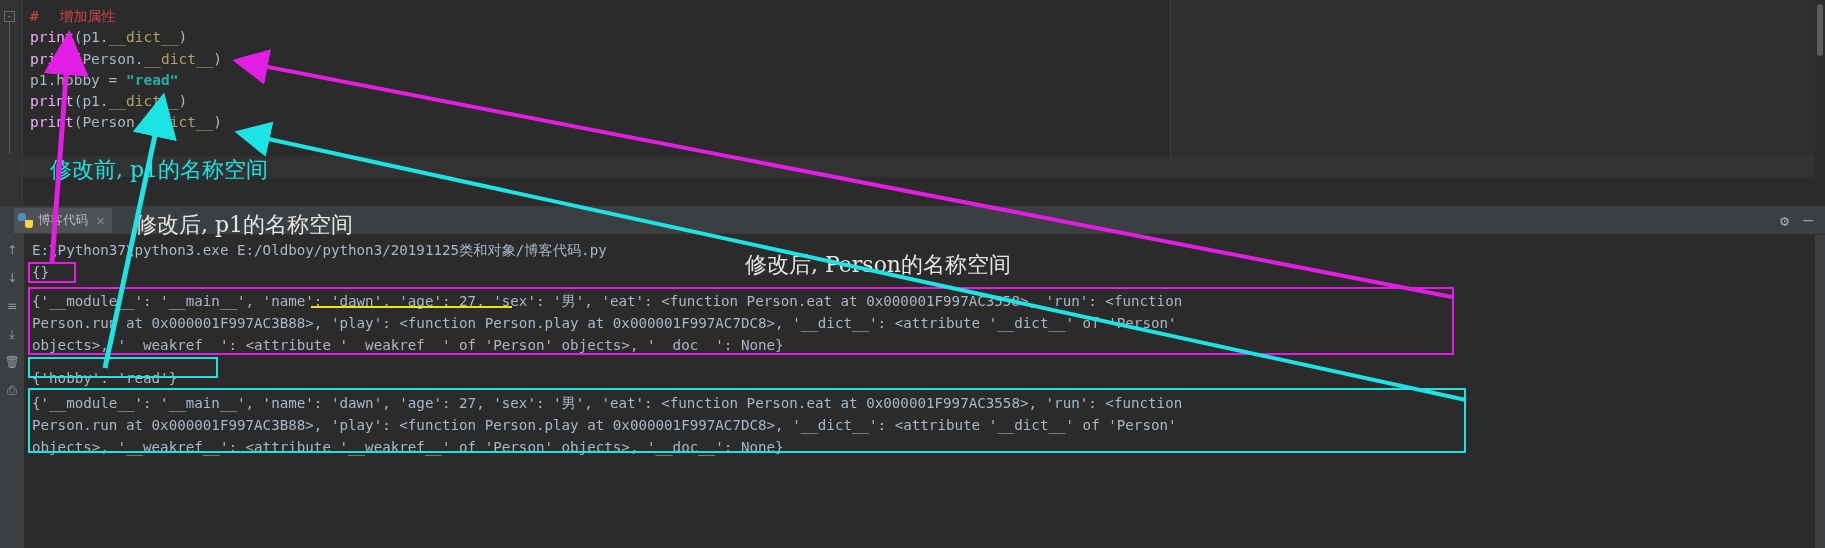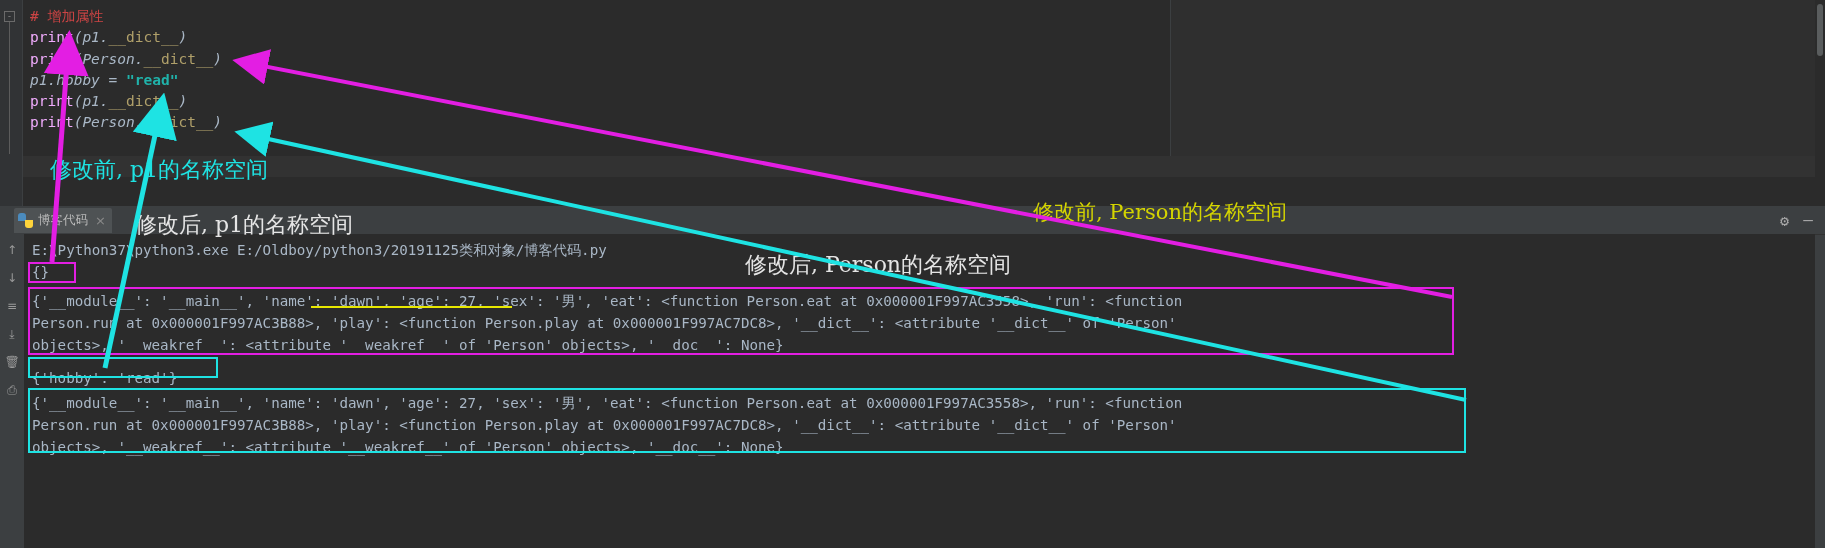--- a/index.html
+++ b/index.html
@@ -9,23 +9,23 @@
   
   .editor{position:absolute;left:0;top:0;width:1825px;height:206px;background:#2b2b2b;}
   .gutter{position:absolute;left:0;top:0;width:22px;height:206px;background:#313335;border-right:1px solid #3c3f41;}
   .fold{position:absolute;left:4px;top:11px;width:11px;height:11px;border:1px solid #6a6a6a;color:#888;
         font-size:9px;line-height:9px;text-align:center;font-family:"DejaVu Sans Mono",monospace;box-sizing:border-box;}
   .fold-line{position:absolute;left:9px;top:22px;width:1px;height:132px;background:#5c5c5c;}
   .code{position:absolute;left:30px;top:6px;font-size:14.5px;line-height:21.3px;white-space:pre;
         font-family:"DejaVu Sans Mono",monospace;}
   .cl{display:block;height:21.3px;}
   .c-comment{color:#cc4444;}
-  .c-comment-cn{color:#cc4444;font-family:"DejaVu Sans",sans-serif;font-size:14px;}
+  .c-comment-cn{color:#cc4444;font-family:"DejaVu Sans",sans-serif;font-size:14px;margin-left:12px;}
   .c-fn{color:#f0abfc;}
-  .c-plain{color:#a9b7c6;font-style:italic;}
+  .c-plain{color:#a9b7c6;}
   .c-str{color:#20b2aa;font-weight:bold;}
   .c-dunder{color:#b0a06a;}
   .c-op{color:#a9b7c6;}
 
   .ed-caretline{position:absolute;left:22px;top:156px;width:1803px;height:21px;background:#323232;}
   .ed-vline{position:absolute;left:1170px;top:0;width:1px;height:156px;background:#3c3f41;}
   .ed-right-dark{position:absolute;left:1170px;top:0;width:655px;height:156px;background:#2f2f2f;}
   .scrollbar-track{position:absolute;right:0;top:0;width:10px;height:206px;background:#2b2b2b;}
   .scrollbar-thumb{position:absolute;right:2px;top:4px;width:6px;height:52px;background:#5a5d5e;border-radius:3px;}
 
@@ -122,21 +122,20 @@
   </div>
 
   <div class="box box-magenta" style="left:28px;top:262px;width:48px;height:21px;"></div>
   <div class="box box-magenta" style="left:28px;top:287px;width:1426px;height:68px;"></div>
   <div class="box box-cyan" style="left:28px;top:357px;width:190px;height:21px;"></div>
   <div class="box box-cyan" style="left:28px;top:388px;width:1438px;height:65px;"></div>
   <div class="uline" style="left:311px;top:306px;width:201px;"></div>
 
   <div class="ann ann-cyan" style="left:50px;top:155px;">修改前, p1的名称空间</div>
   <div class="ann ann-red" style="left:135px;top:210px;">修改后, p1的名称空间</div>
-  <div class="ann ann-yellow" style="left:1033px;top:198px;">修改前, Person的名称空间</div>
   <div class="ann ann-red" style="left:745px;top:250px;">修改后, Person的名称空间</div>
 
   <svg class="over" viewBox="0 0 1825 548">
     <defs>
       <marker id="mh-mag" markerWidth="9" markerHeight="9" refX="5" refY="4.5" orient="auto">
         <path d="M0,0 L9,4.5 L0,9 Z" fill="#e31ee3"></path>
       </marker>
       <marker id="mh-cyan" markerWidth="9" markerHeight="9" refX="5" refY="4.5" orient="auto">
         <path d="M0,0 L9,4.5 L0,9 Z" fill="#1ee3e3"></path>
       </marker>

